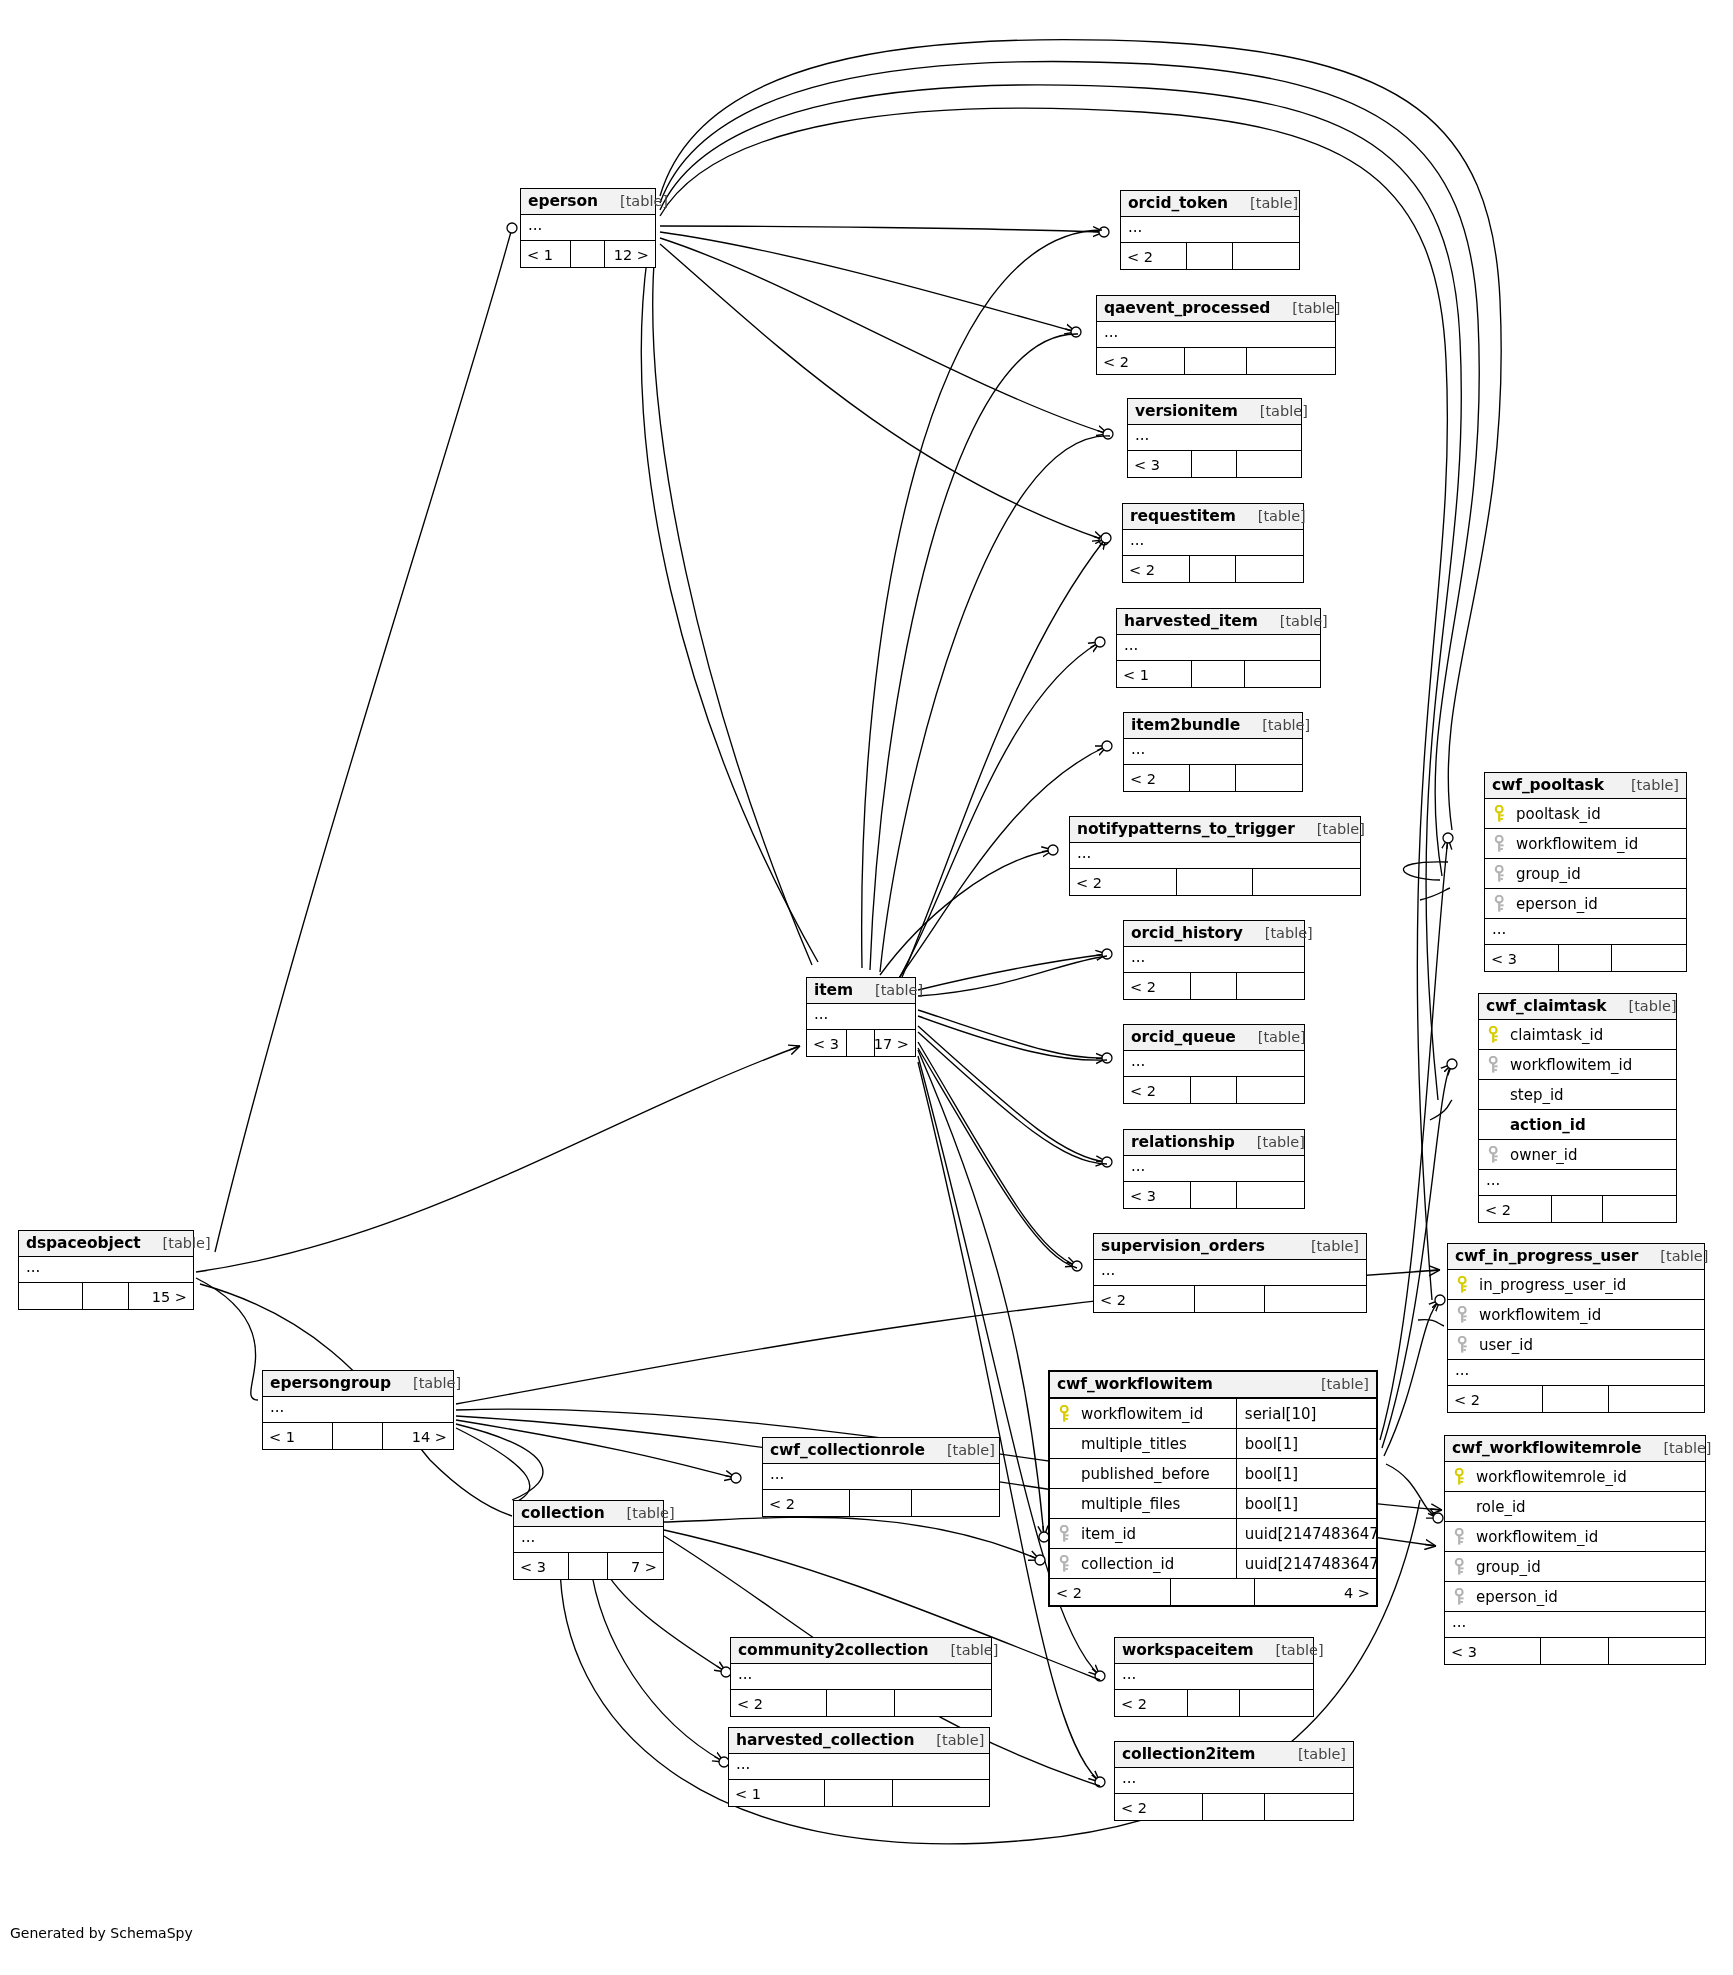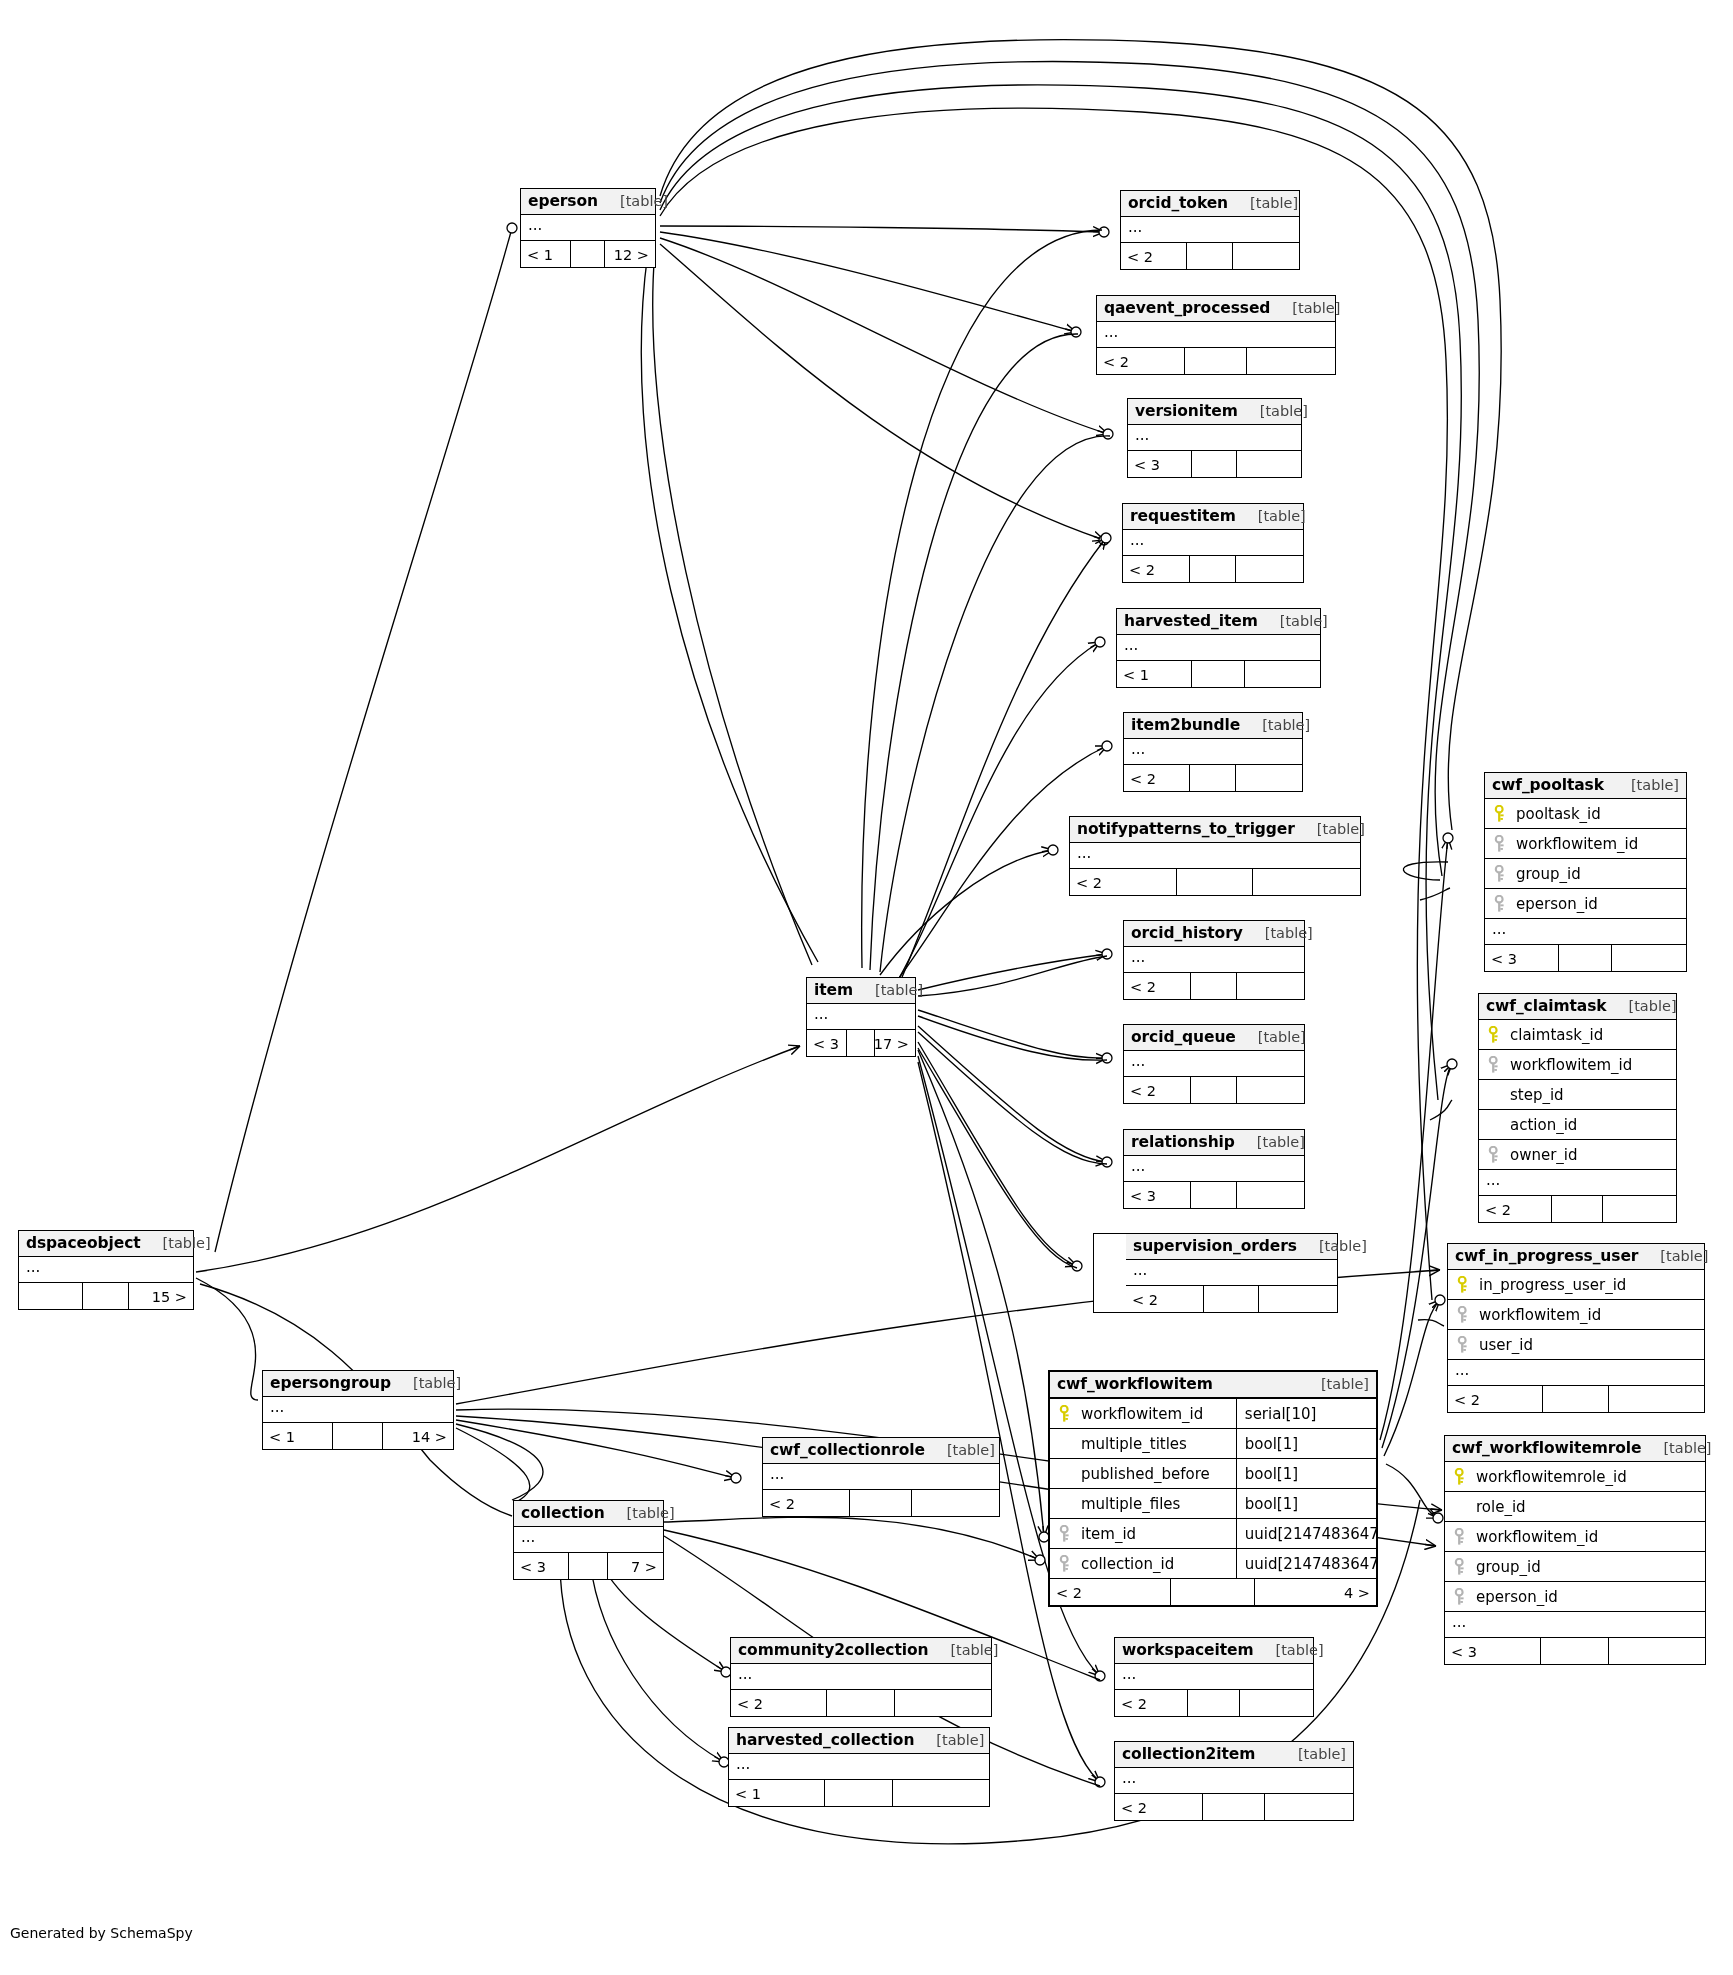--- a/index.html
+++ b/index.html
@@ -363,21 +363,21 @@
         <span class="tbl-name">relationship</span>
         <span class="tbl-tag push">[table]</span>
       </div>
       <div class="ellipsis-row">...</div>
       <div class="foot-row">
         <span class="foot-cell" style="flex:1 1 37%;">&lt; 3</span>
         <span class="foot-cell" style="flex:0 0 26%;"></span>
         <span class="foot-cell" style="flex:1 1 37%;"></span>
       </div>
     </div>
-    <div class="table-box" style="left: 1093px; top: 1233px; width: 245px; padding-left: 32px;">
+    <div class="table-box" style="left: 1093px; top: 1233px; width: 274px;">
       <div class="tbl-title">
         <span class="tbl-name">supervision_orders</span>
         <span class="tbl-tag push">[table]</span>
       </div>
       <div class="ellipsis-row">...</div>
       <div class="foot-row">
         <span class="foot-cell" style="flex:1 1 37%;">&lt; 2</span>
         <span class="foot-cell" style="flex:0 0 26%;"></span>
         <span class="foot-cell" style="flex:1 1 37%;"></span>
       </div>
@@ -552,21 +552,21 @@
               <circle cx="5.2" cy="4.2" r="3.4" fill="none" stroke="#b3b3b3" stroke-width="2.1"></circle>
               <rect x="4.1" y="6.6" width="2.3" height="10" fill="#b3b3b3"></rect>
               <rect x="6.3" y="9.4" width="3.3" height="1.9" fill="#b3b3b3"></rect>
               <rect x="6.3" y="13.0" width="2.6" height="1.9" fill="#b3b3b3"></rect>
             </svg></span>workflowitem_id</span>
       </div>
       <div class="col-row">
         <span class="col-name" style="flex:1 1 auto;"><span class="keyicon blank"></span>step_id</span>
       </div>
       <div class="col-row">
-        <span class="col-name" style="flex:1 1 auto;"><span class="keyicon blank"></span>action_id</span>
+        <span class="col-name" style="flex:1 1 auto;font-weight:bold;"><span class="keyicon blank"></span>action_id</span>
       </div>
       <div class="col-row">
         <span class="col-name" style="flex:1 1 auto;"><span class="keyicon"><svg viewBox="0 0 14 18" width="14" height="18" xmlns="http://www.w3.org/2000/svg">
               <circle cx="5.2" cy="4.2" r="3.4" fill="none" stroke="#b3b3b3" stroke-width="2.1"></circle>
               <rect x="4.1" y="6.6" width="2.3" height="10" fill="#b3b3b3"></rect>
               <rect x="6.3" y="9.4" width="3.3" height="1.9" fill="#b3b3b3"></rect>
               <rect x="6.3" y="13.0" width="2.6" height="1.9" fill="#b3b3b3"></rect>
             </svg></span>owner_id</span>
       </div>
       <div class="ellipsis-row">...</div>

